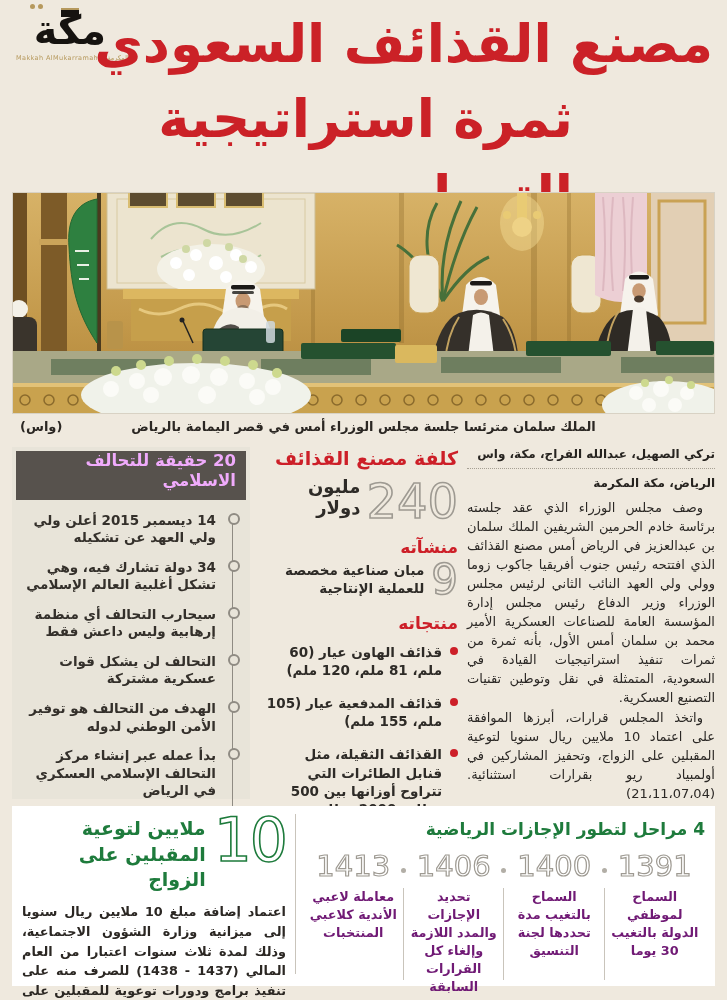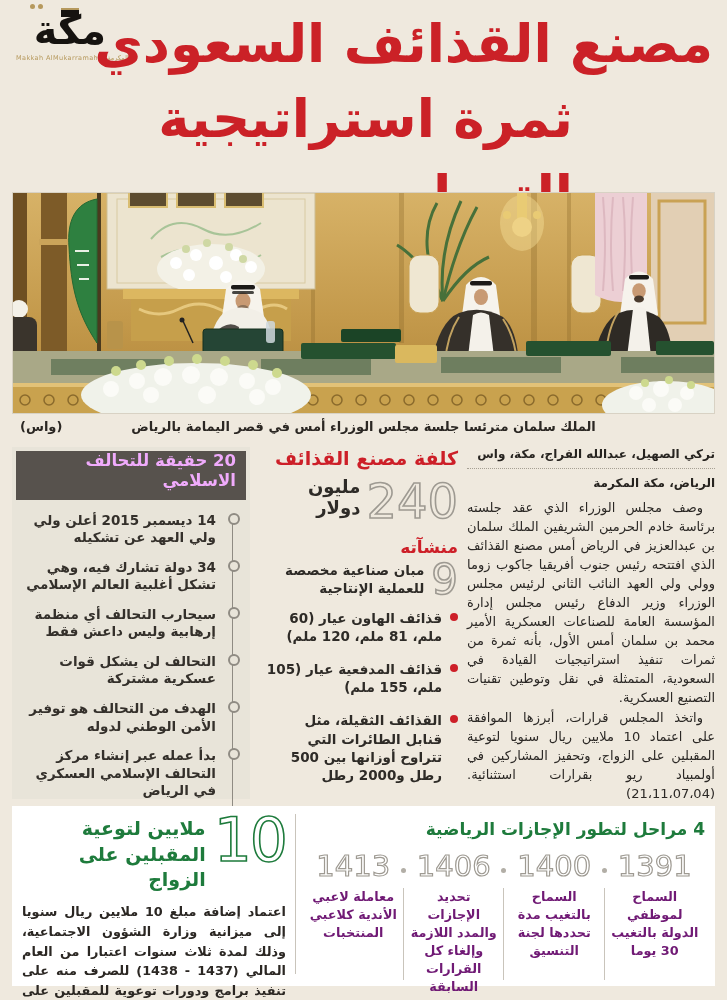--- a/index.html
+++ b/index.html
@@ -333,20 +333,21 @@
     <h2 class="fb-title">كلفة مصنع القذائف</h2>
     <div class="cost-row">
       <span class="cost-num num-outline">240</span>
       <span class="cost-unit">مليون دولار</span>
     </div>
     <h3 class="fb-sub">منشآته</h3>
     <div class="fac-row">
       <span class="fac-num num-outline">9</span>
       <span class="fac-desc">مبان صناعية مخصصة للعملية الإنتاجية</span>
     </div>
+    <h3 class="fb-sub">منتجاته</h3>
     <ul class="prods">
       <li class="prod">
         <span class="prod-dot"></span>
         <span>قذائف الهاون عيار (60 ملم، 81 ملم، 120 ملم)</span>
       </li>
         <li class="prod">
         <span class="prod-dot"></span>
         <span>قذائف المدفعية عيار (105 ملم، 155 ملم)</span>
       </li>
         <li class="prod">

